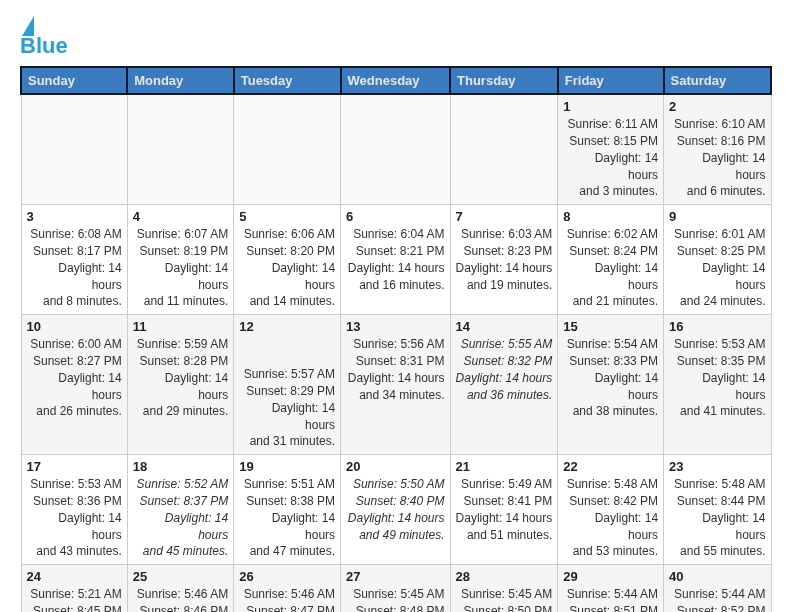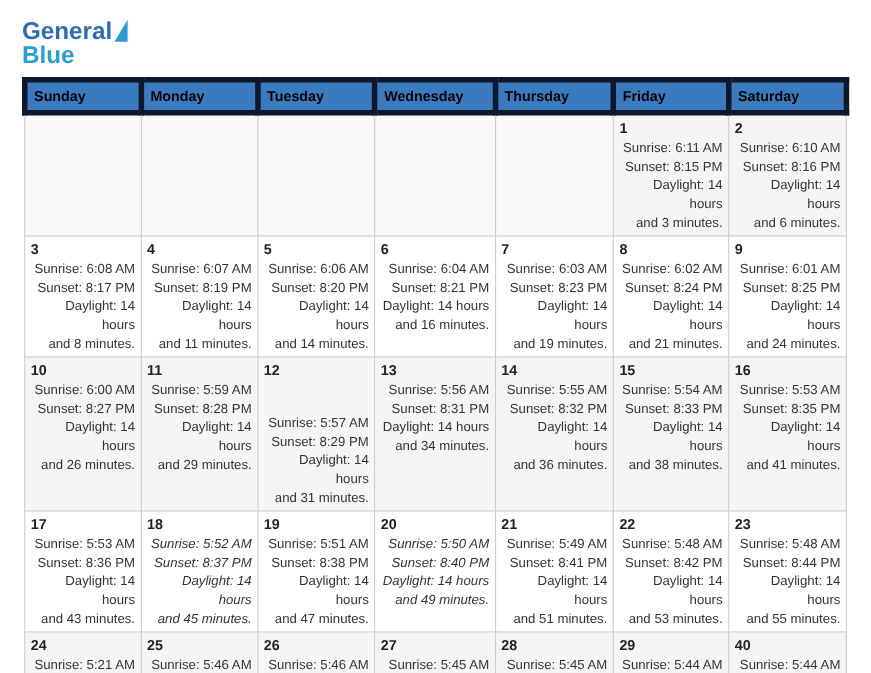--- a/index.html
+++ b/index.html
@@ -57,26 +57,26 @@
       color: #444;
       margin-top: 2px;
     }
     .calendar {
       width: 100%;
       border-collapse: collapse;
       margin-top: 4px;
     }
     .calendar thead th {
       background: #3a7abf;
-      color: #000000;
+      color: #e5e5e5;
       font-size: 13px;
       font-weight: bold;
       padding: 5px 6px;
       text-align: left;
-      border: 5px solid #0f172a;
+      border: 2px solid #0f172a;
     }
     .calendar tbody td {
       border: 1px solid #ccc;
       vertical-align: top;
       padding: 4px 5px;
       font-size: 10.5px;
       color: #222;
       width: 113px;
       min-height: 80px;
       background: #fff;
@@ -103,23 +103,20 @@
       background: #f9f9f9 !important;
     }
   </style>
 </head>
 <body>
 
 <div class="page">
   <div class="header">
     <div class="logo">
       <div class="logo-row">
-        <span class="logo-text">
-          <span class="blue">General</span>
-        </span>
         <span class="logo-triangle"></span>
       </div>
       <span class="logo-text" style="color:#2a9fd6;margin-top:-2px;">Blue</span>
     </div>
     <div class="title-area">
       <div class="month-title"></div>
       <div class="subtitle"></div>
     </div>
   </div>
 
@@ -232,21 +229,21 @@
           </td>
           <td>
             <span class="day-num">13</span>
             <div class="day-info" style="white-space: pre-line;">Sunrise: 5:56 AM
 Sunset: 8:31 PM
 Daylight: 14 hours
 and 34 minutes.</div>
           </td>
           <td>
             <span class="day-num">14</span>
-            <div class="day-info" style="white-space: pre-line;">Sunrise: 5:55 AM
+            <div class="day-info" style="white-space: pre-line; font-style: italic;">Sunrise: 5:55 AM
 Sunset: 8:32 PM
 Daylight: 14 hours
 and 36 minutes.</div>
           </td>
           <td>
             <span class="day-num">15</span>
             <div class="day-info" style="white-space: pre-line;">Sunrise: 5:54 AM
 Sunset: 8:33 PM
 Daylight: 14 hours
 and 38 minutes.</div>

